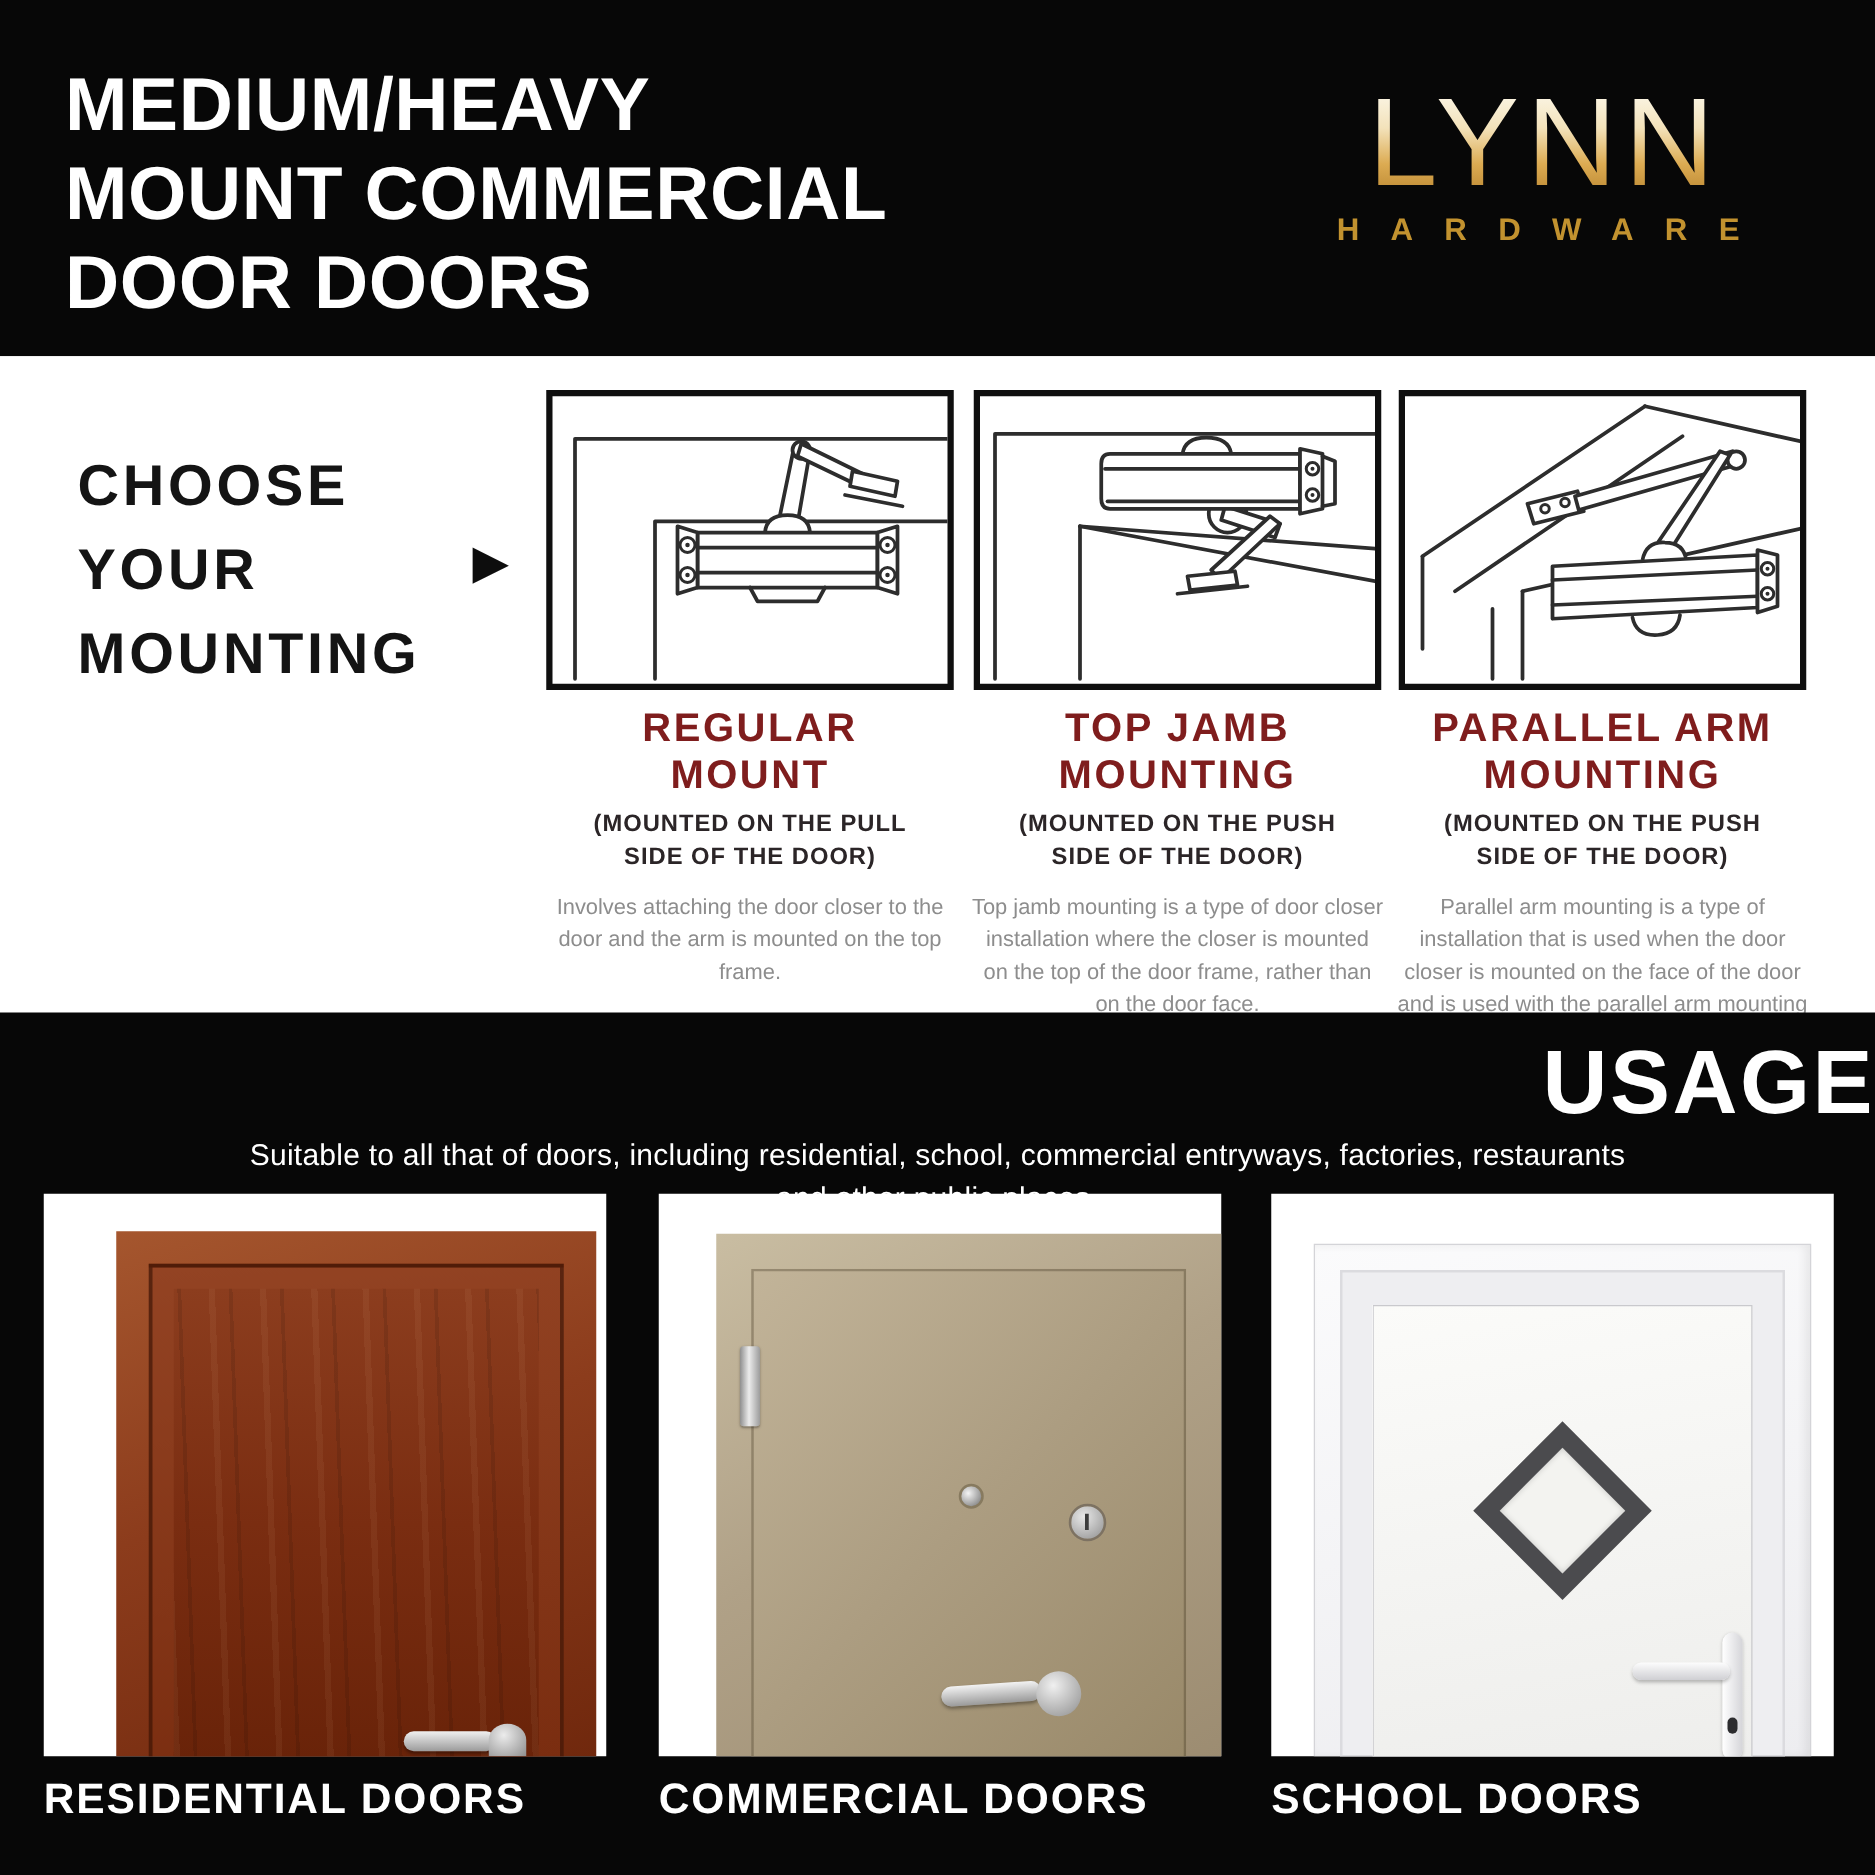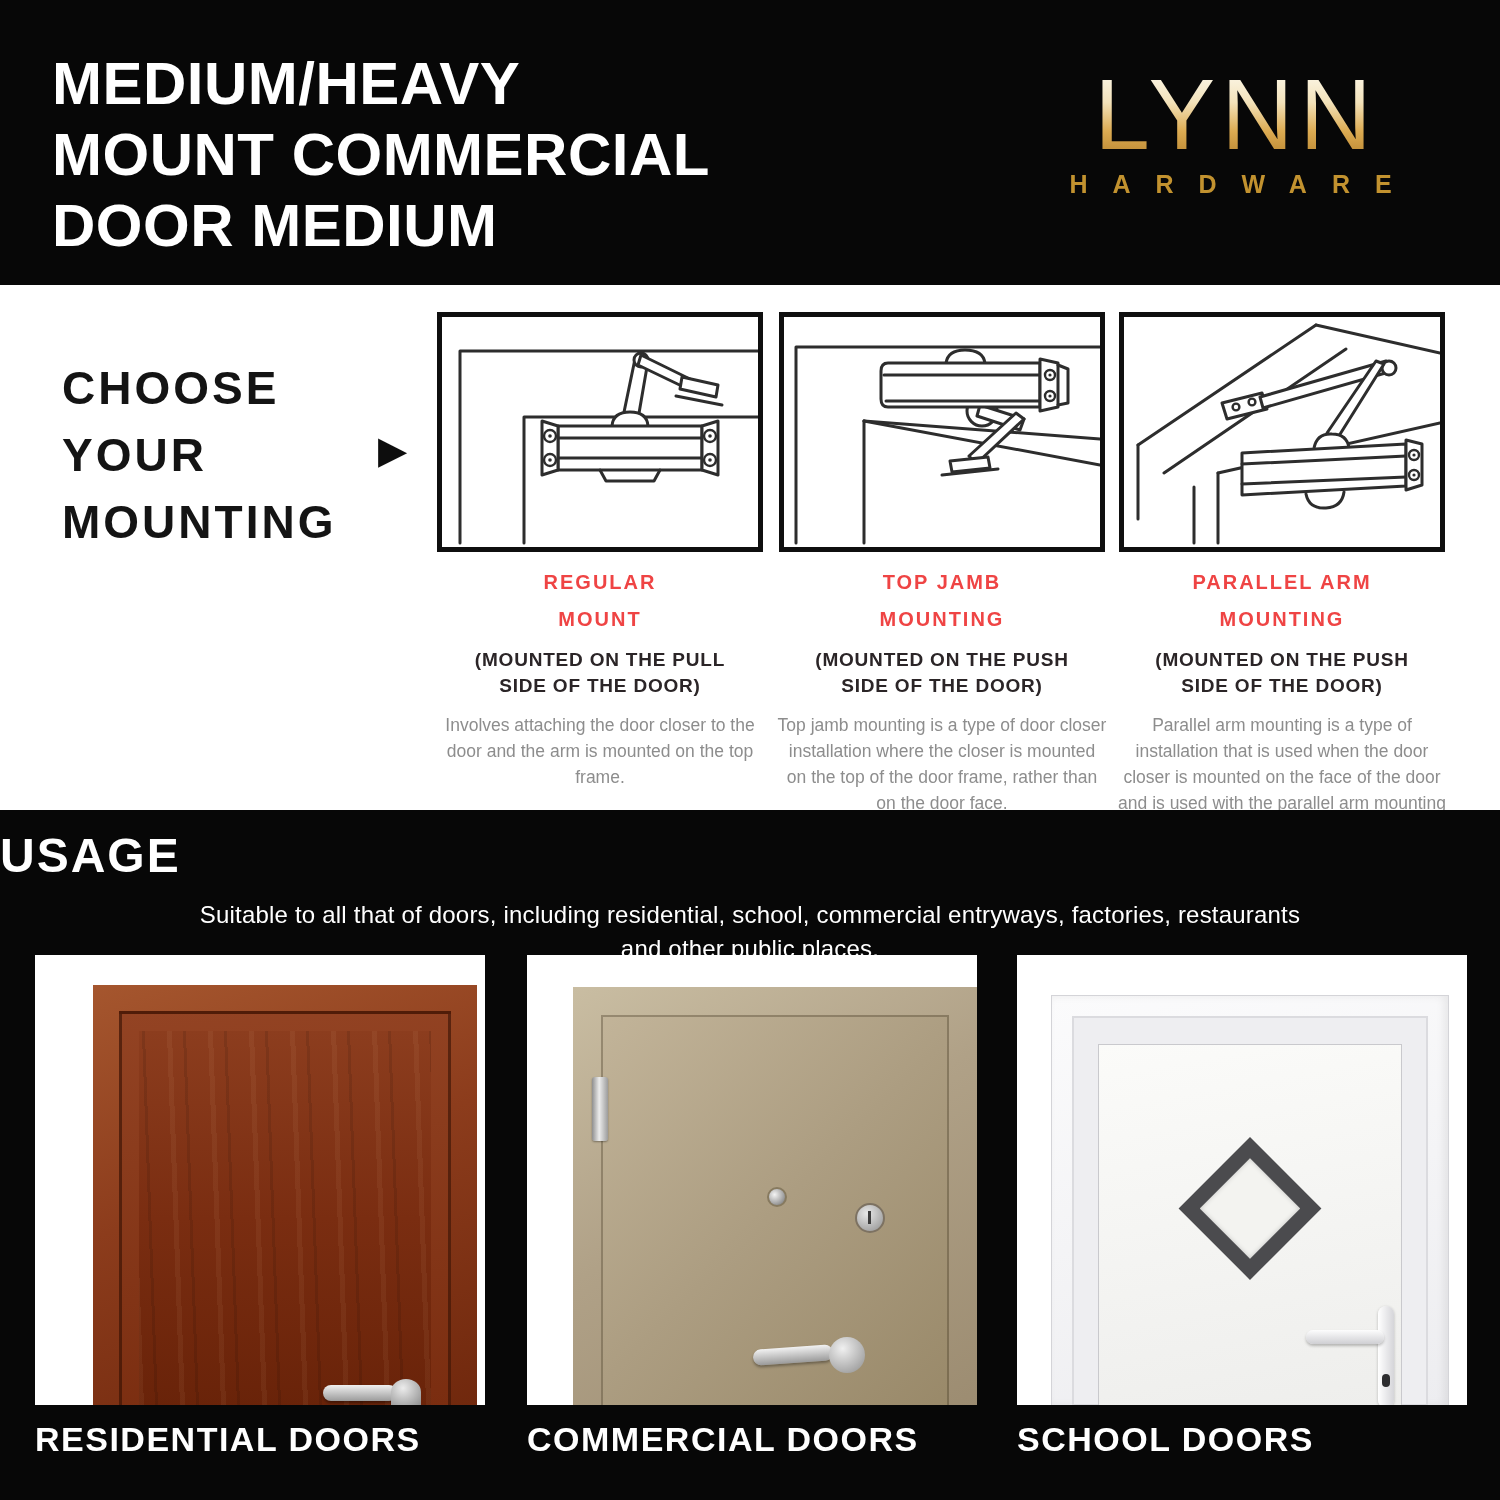--- a/index.html
+++ b/index.html
@@ -20,31 +20,31 @@
   
   .mounting{position:absolute;left:0;top:285px;width:1500px;height:525px;background:#fff;}
   .choose{position:absolute;left:62px;top:70px;font-size:46px;line-height:67px;
           font-weight:700;letter-spacing:3px;color:#141414;}
   .choose-arrow{position:absolute;left:378px;top:146px;font-size:38px;color:#0d0d0d;line-height:1;}
 
   .mount-col{position:absolute;top:27px;width:344px;text-align:center;}
   .col-1{left:428px;} .col-2{left:770px;} .col-3{left:1110px;}
   .diagram-box{width:316px;height:230px;border:5px solid #0f0f0f;margin:0 auto 12px;background:#fff;}
   .diagram-box svg{display:block;width:316px;height:230px;}
-  .mount-title{font-size:20px;font-weight:700;letter-spacing:2px;line-height:37px;color:#ef4444;}
+  .mount-title{font-size:32px;font-weight:700;letter-spacing:2px;line-height:37px;color:#7f1d1d;}
   .mount-sub{margin-top:9px;font-size:19px;font-weight:700;letter-spacing:.8px;line-height:26px;color:#2b2527;}
   .mount-desc{margin:13px auto 0;width:330px;font-size:17.5px;line-height:26px;color:#8d8d8d;}
 
   .ln{stroke:#2d2d2d;stroke-width:3;fill:none;stroke-linejoin:round;stroke-linecap:round;}
   .wh{stroke:#2d2d2d;stroke-width:3;fill:#ffffff;stroke-linejoin:round;}
   .scr{stroke:#2d2d2d;stroke-width:2.4;fill:#fff;}
 
   
   .usage{position:absolute;left:0;top:810px;width:1500px;height:690px;background:#070707;color:#fff;}
-  .usage-title{padding-top:4px;text-align:left;font-size:48px;font-weight:700;letter-spacing:2px;line-height:84px;}
+  .usage-title{padding-top:14px;text-align:right;font-size:72px;font-weight:700;letter-spacing:2px;line-height:84px;}
   .usage-sub{text-align:center;font-size:24px;font-weight:500;line-height:34px;letter-spacing:.2px;}
   .usage-sub div{white-space:nowrap;}
 
   .door-card{position:absolute;top:145px;width:450px;height:450px;background:#fff;overflow:hidden;}
   .card-1{left:35px;} .card-2{left:527px;} .card-3{left:1017px;}
   .door-label{position:absolute;top:610px;width:450px;text-align:left;
               font-size:34px;font-weight:700;letter-spacing:1.5px;color:#fff;}
   .lab-1{left:35px;} .lab-2{left:527px;} .lab-3{left:1017px;}
 
   
@@ -98,21 +98,21 @@
 </style>
 </head>
 <body>
 
 <div class="canvas">
 
   <div class="header">
     <div class="title">
       <div>MEDIUM/HEAVY</div>
       <div>MOUNT COMMERCIAL</div>
-      <div>DOOR MEDIUM</div>
+      <div>DOOR DOORS</div>
     </div>
     <div class="brand">
       <div class="brand-name">LYNN</div>
       <div class="brand-sub">HARDWARE</div>
     </div>
   </div>
 
   <div class="mounting">
     <div class="choose">
       <div>CHOOSE</div>

